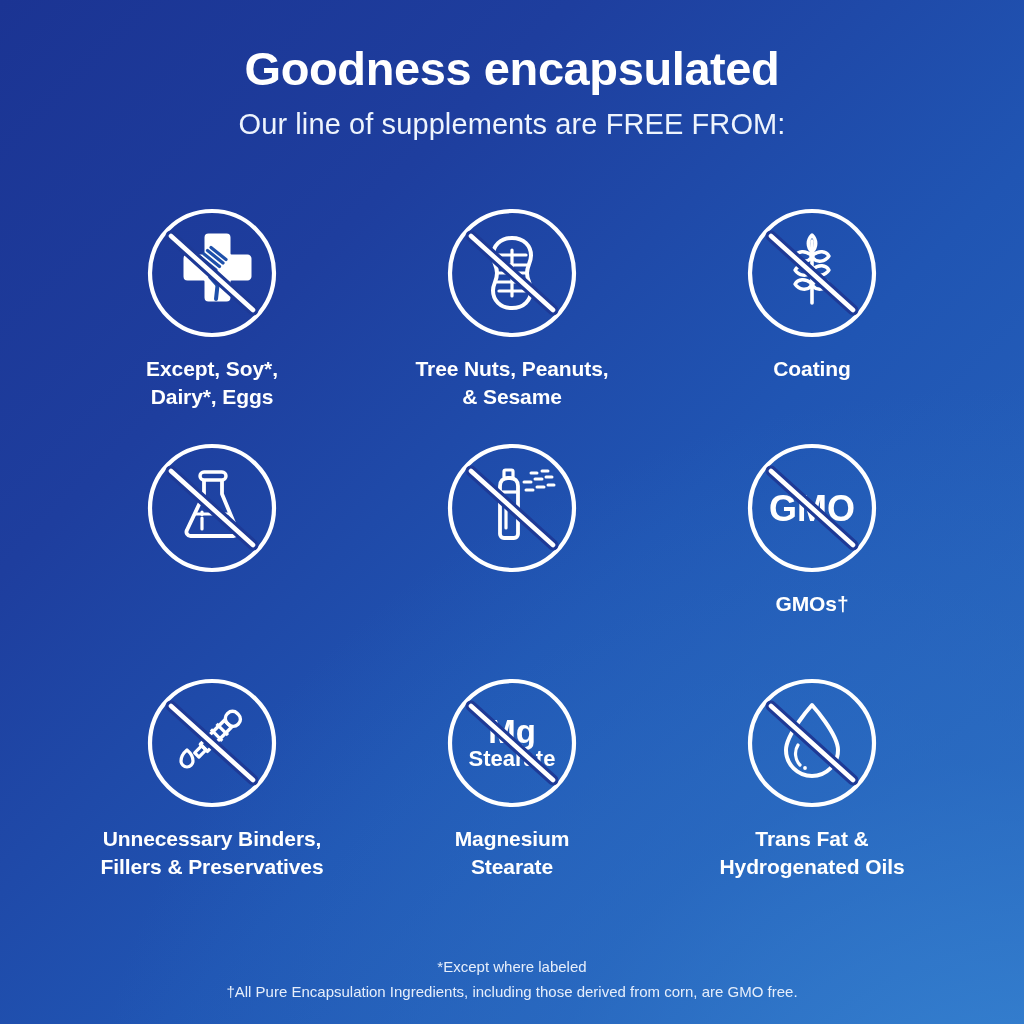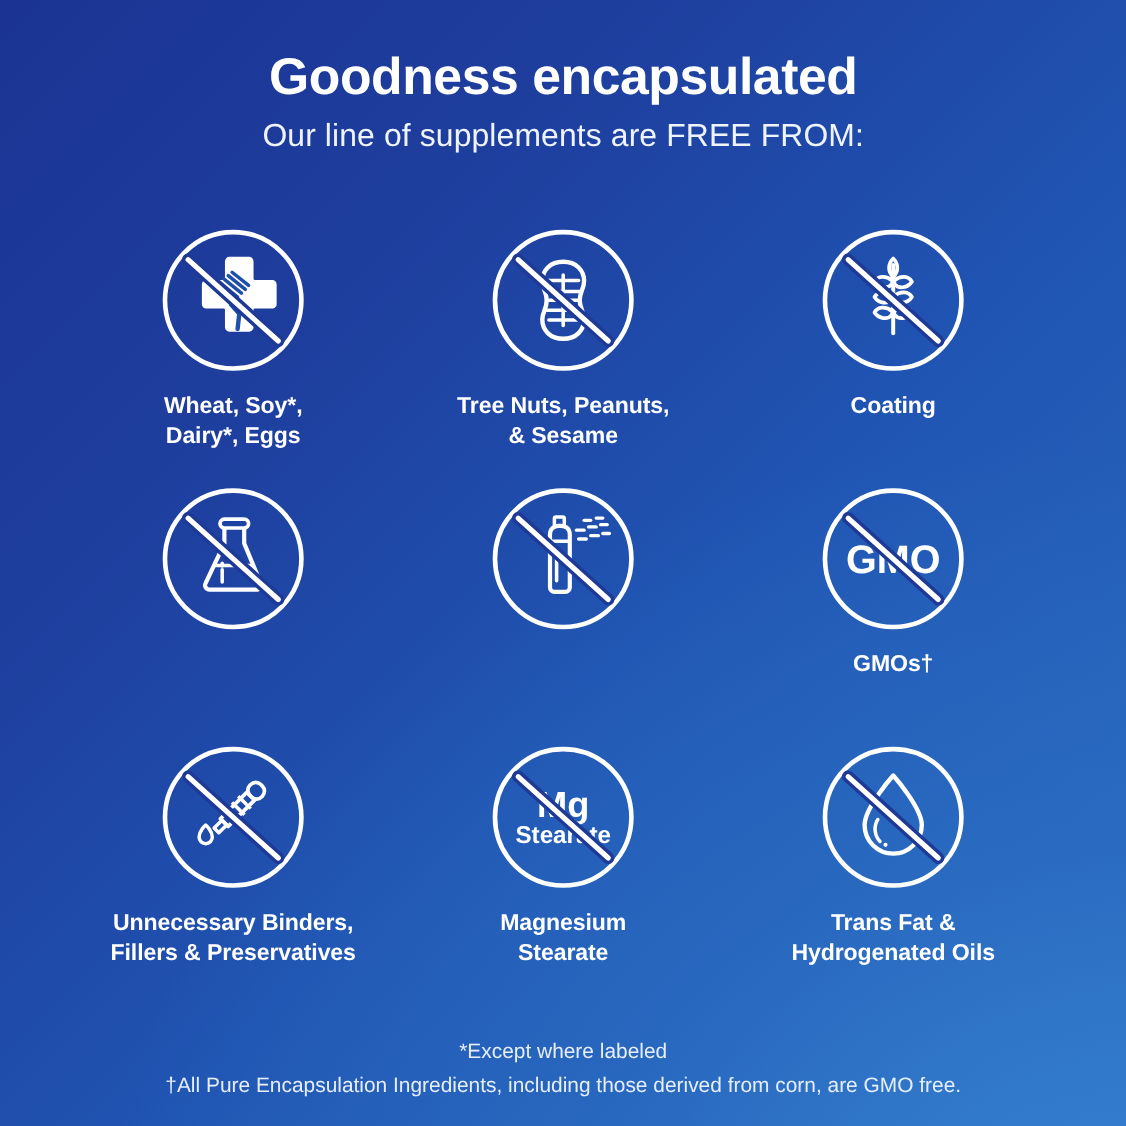--- a/index.html
+++ b/index.html
@@ -84,21 +84,21 @@
 
   
   .footnotes {
     position: absolute;
     bottom: 20px;
     left: 0;
     width: 100%;
     text-align: center;
   }
   .footnote {
-    font-size: 19px;
+    font-size: 15px;
     font-weight: 400;
     line-height: 1.62;
     color: #e6eefb;
     margin: 0;
   }
 </style>
 </head>
 <body>
 
 <div class="poster">
@@ -120,21 +120,21 @@
             <path d="M58 47 L73.5 59.5"></path>
             <path d="M61.5 43.5 L77 56"></path>
             <path d="M65 40.5 L80 52.5"></path>
           </g>
           <path d="M70 63 L78 72 L70.5 80 L62 70.5 Z" fill="#1e50aa" stroke="none"></path>
           <path d="M72 74 L70 92" stroke="#1e50aa" stroke-width="4" stroke-linecap="round"></path>
           <path d="M25 29 L107 103" stroke="#1e3a96" stroke-width="11" stroke-linecap="round"></path>
           <path d="M25 29 L107 103" stroke="#ffffff" stroke-width="4.6" stroke-linecap="round"></path>
         </svg>
       </div>
-      <div class="cell-label">Wheat, Soy*,
+      <div class="cell-label">Except, Soy*,
 Dairy*, Eggs</div>
     </div>
 
     <div class="cell">
       <div class="badge">
         <svg viewBox="0 0 132 132" width="132" height="132" fill="none" stroke="#ffffff" stroke-width="4.2">
           <circle cx="66" cy="66" r="62"></circle>
           <path d="M66 31 c12 0 19 8 19 17.5 c0 7 -4 10 -4 17.5 c0 7.5 4 10.5 4 17.5 c0 9.5 -7 17.5 -19 17.5 c-12 0 -19 -8 -19 -17.5 c0 -7 4 -9.5 4 -17.5 c0 -7.5 -4 -10.5 -4 -17.5 c0 -9.5 7 -17.5 19 -17.5 z" stroke-width="4" stroke-linejoin="round"></path>
           <g stroke-width="3.2" stroke-linecap="round">
             <path d="M52 48 h28"></path>

